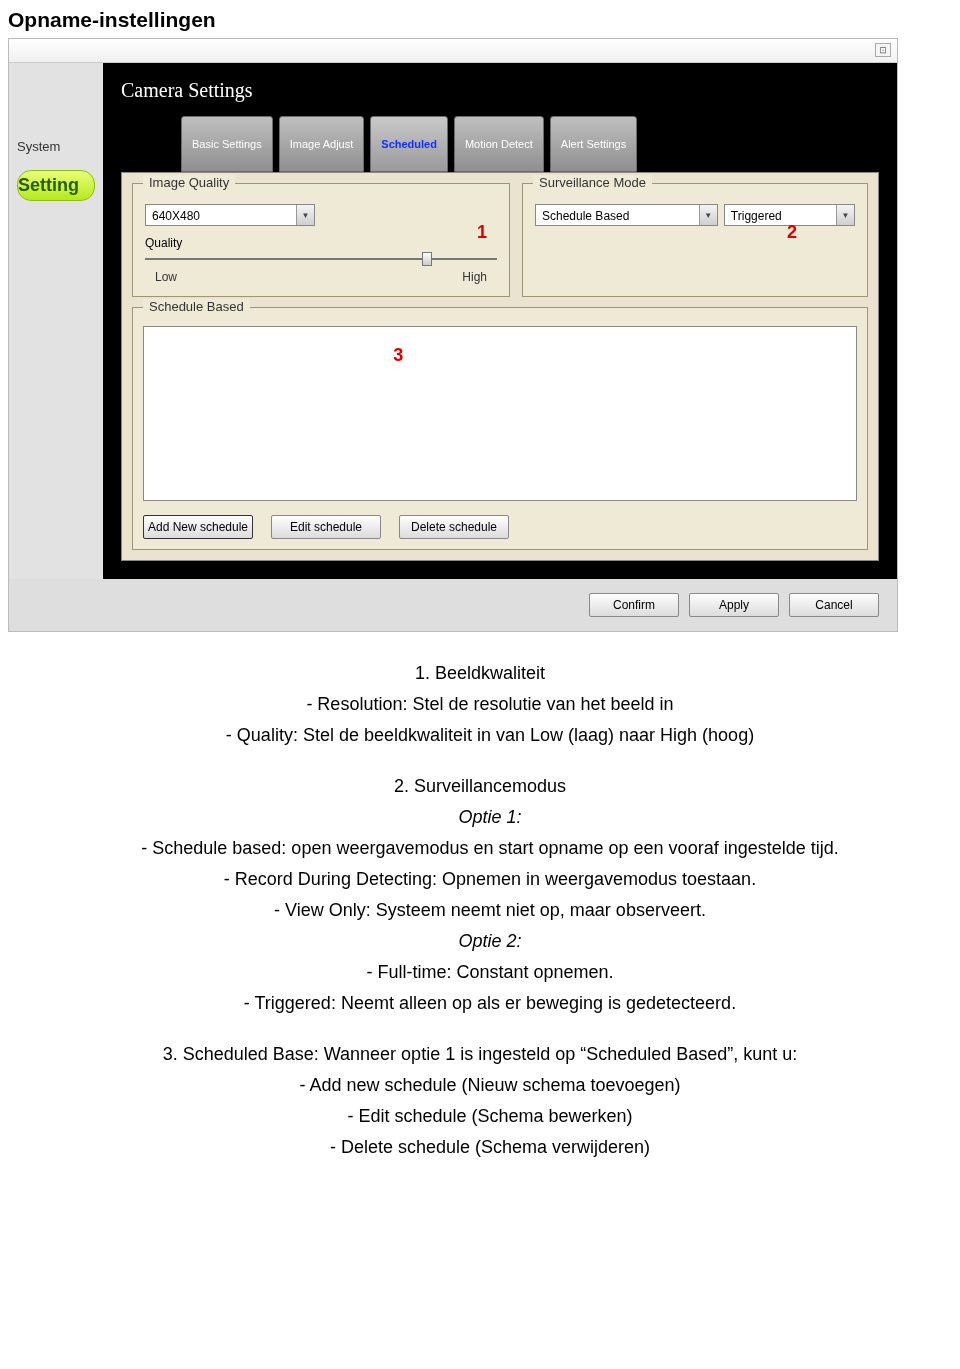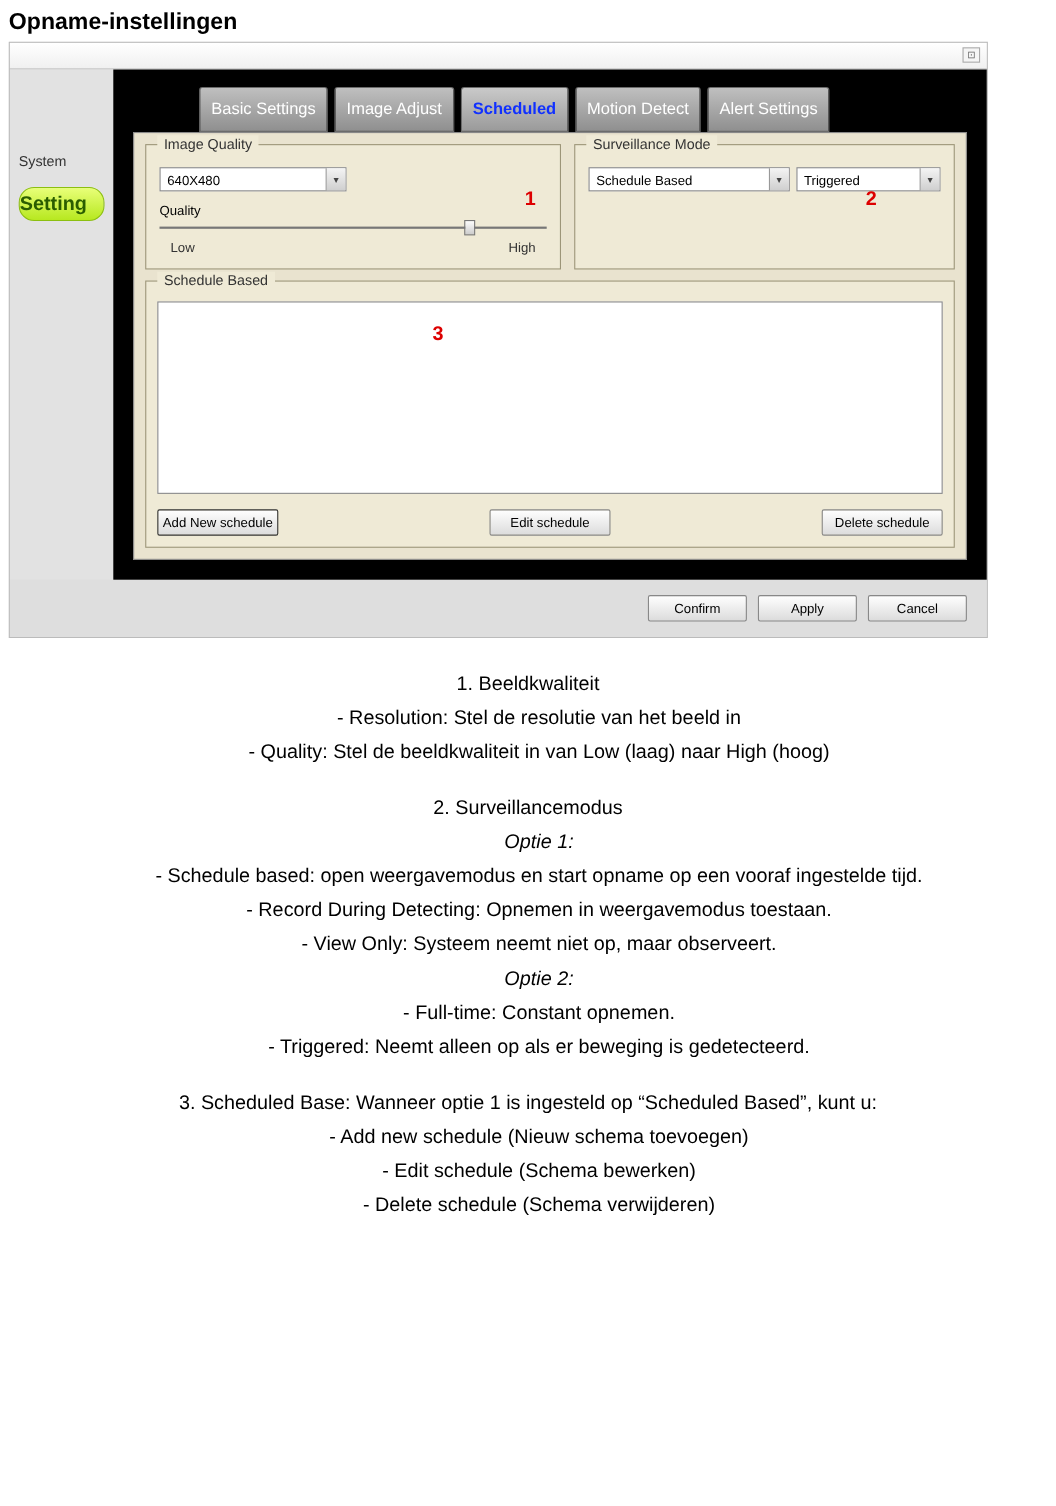--- a/index.html
+++ b/index.html
@@ -77,22 +77,22 @@
   }
   .tabs {
     display: flex;
     gap: 6px;
     margin-left: 60px;
     margin-bottom: 0;
   }
   .tab {
     background: linear-gradient(#bfbfbf,#8f8f8f);
     color: #fff;
-    font-size: 15px;
-    padding: 11px 10px;
+    font-size: 11px;
+    padding: 21px 10px;
     border: 1px solid #6b6b6b;
     border-radius: 3px 3px 0 0;
     cursor: pointer;
   }
   .tab.active {
     background: linear-gradient(#c9c9c9,#9a9a9a);
     color: #1030ff;
     font-weight: bold;
   }
   .panel {
@@ -203,21 +203,21 @@
   .red3 {
     position: absolute;
     left: 35%;
     top: 18px;
     color: #d00;
     font-weight: bold;
     font-size: 18px;
   }
   .btn-row {
     display: flex;
-    justify-content: space-between;
+    justify-content: flex-start;
     gap: 18px;
     margin-top: 14px;
   }
   .btn {
     min-width: 110px;
     height: 24px;
     font-size: 12px;
     background: linear-gradient(#fefefe,#dcdcdc);
     border: 1px solid #888;
     border-radius: 2px;
@@ -258,20 +258,21 @@
     <div class="win-btn">⊡</div>
   </div>
 
   <div class="app-body">
     <div class="sidebar">
       <div class="side-item">System</div>
       <div class="side-item active">Setting</div>
     </div>
 
     <div class="main">
+      <div class="main-title">Camera Settings</div>
 
       <div class="tabs">
         <div class="tab">Basic Settings</div>
         <div class="tab">Image Adjust</div>
         <div class="tab active">Scheduled</div>
         <div class="tab">Motion Detect</div>
         <div class="tab">Alert Settings</div>
       </div>
 
       <div class="panel">

